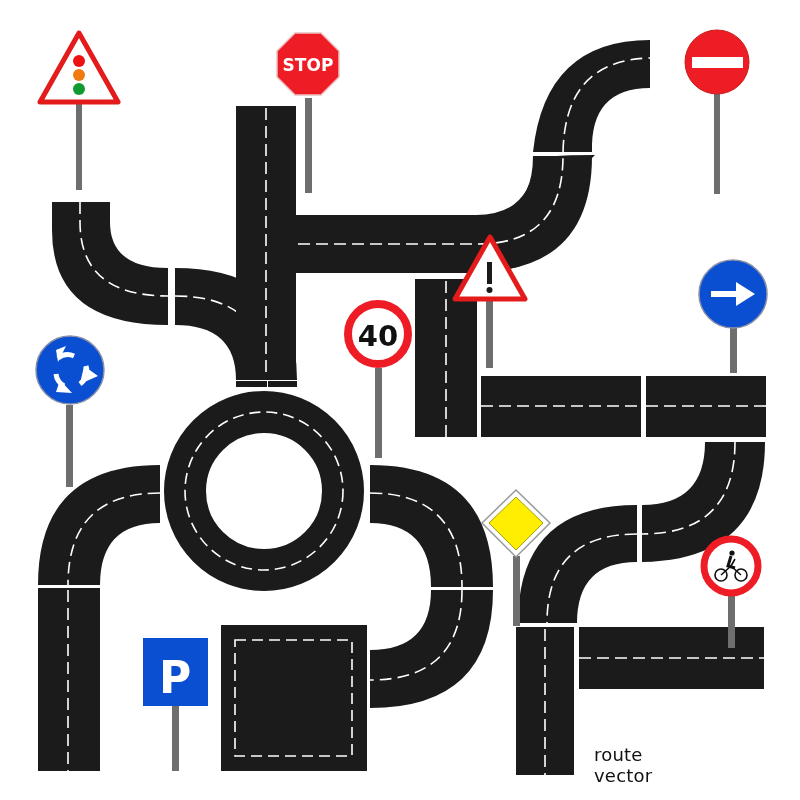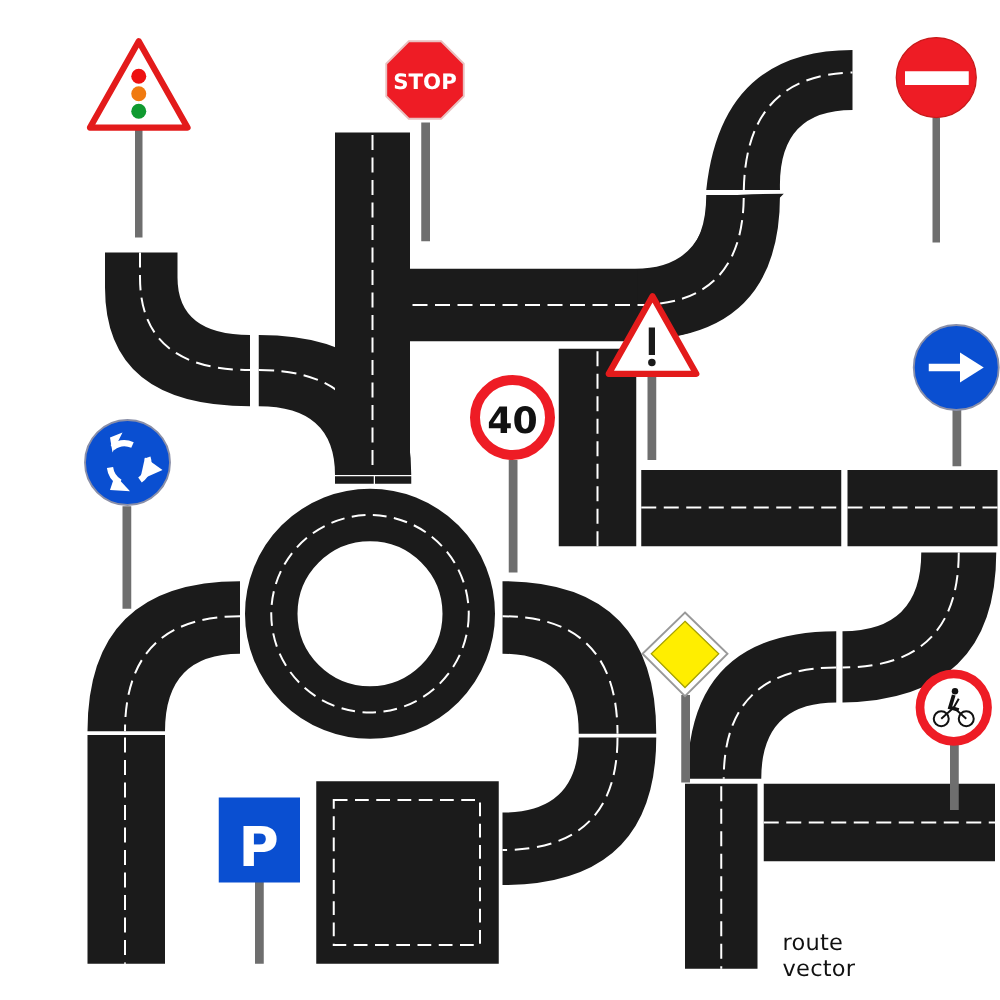--- a/index.html
+++ b/index.html
@@ -1,17 +1,17 @@
 <!DOCTYPE html>
 <html><head>
   <meta charset="utf-8">
   <style>
     html, body { margin: 0; padding: 0; background: #ffffff; }
     body { width: 800px; height: 800px; overflow: hidden; }
-    #scene { position: relative; width: 680px; height: 800px; margin-left: 32px; }
+    #scene { position: relative; width: 680px; height: 800px; }
     svg { position: absolute; left: 0; top: 0; }
     .road { fill: #1b1b1b; }
     .rs { fill: none; stroke: #1b1b1b; }
     .dash { fill: none; stroke: #ffffff; stroke-width: 1.6; stroke-dasharray: 12 6; }
     .pole { fill: #6e6e6e; }
     .sign-text { font-family: "DejaVu Sans", sans-serif; font-weight: bold; }
     .caption {
       position: absolute; left: 594px; top: 744px;
       font-family: "DejaVu Sans", sans-serif; font-size: 18px; color: #111;
       letter-spacing: 0.2px;

